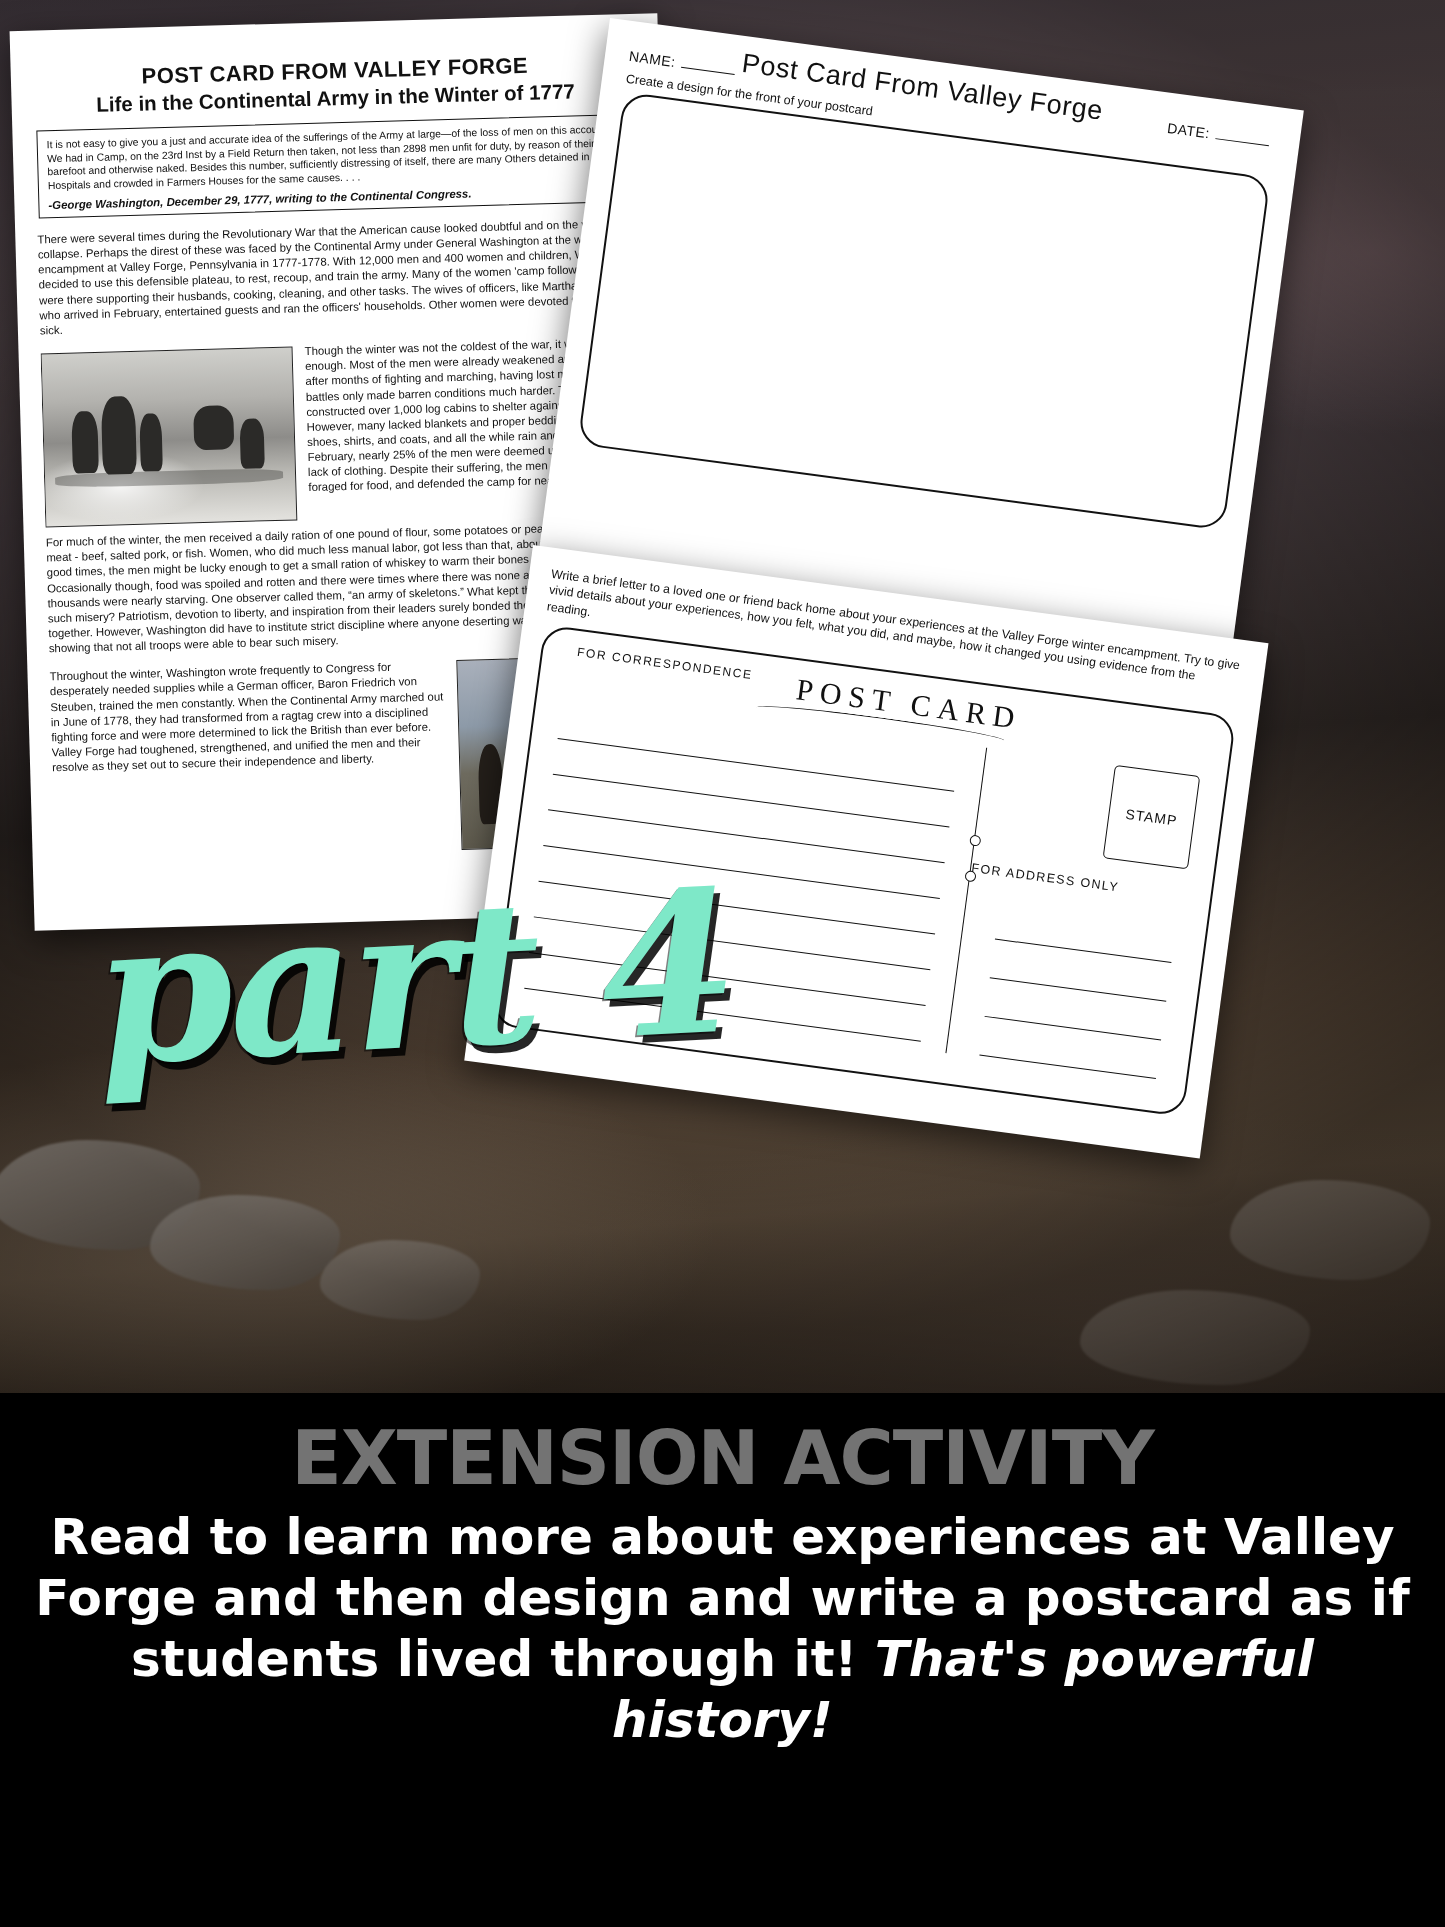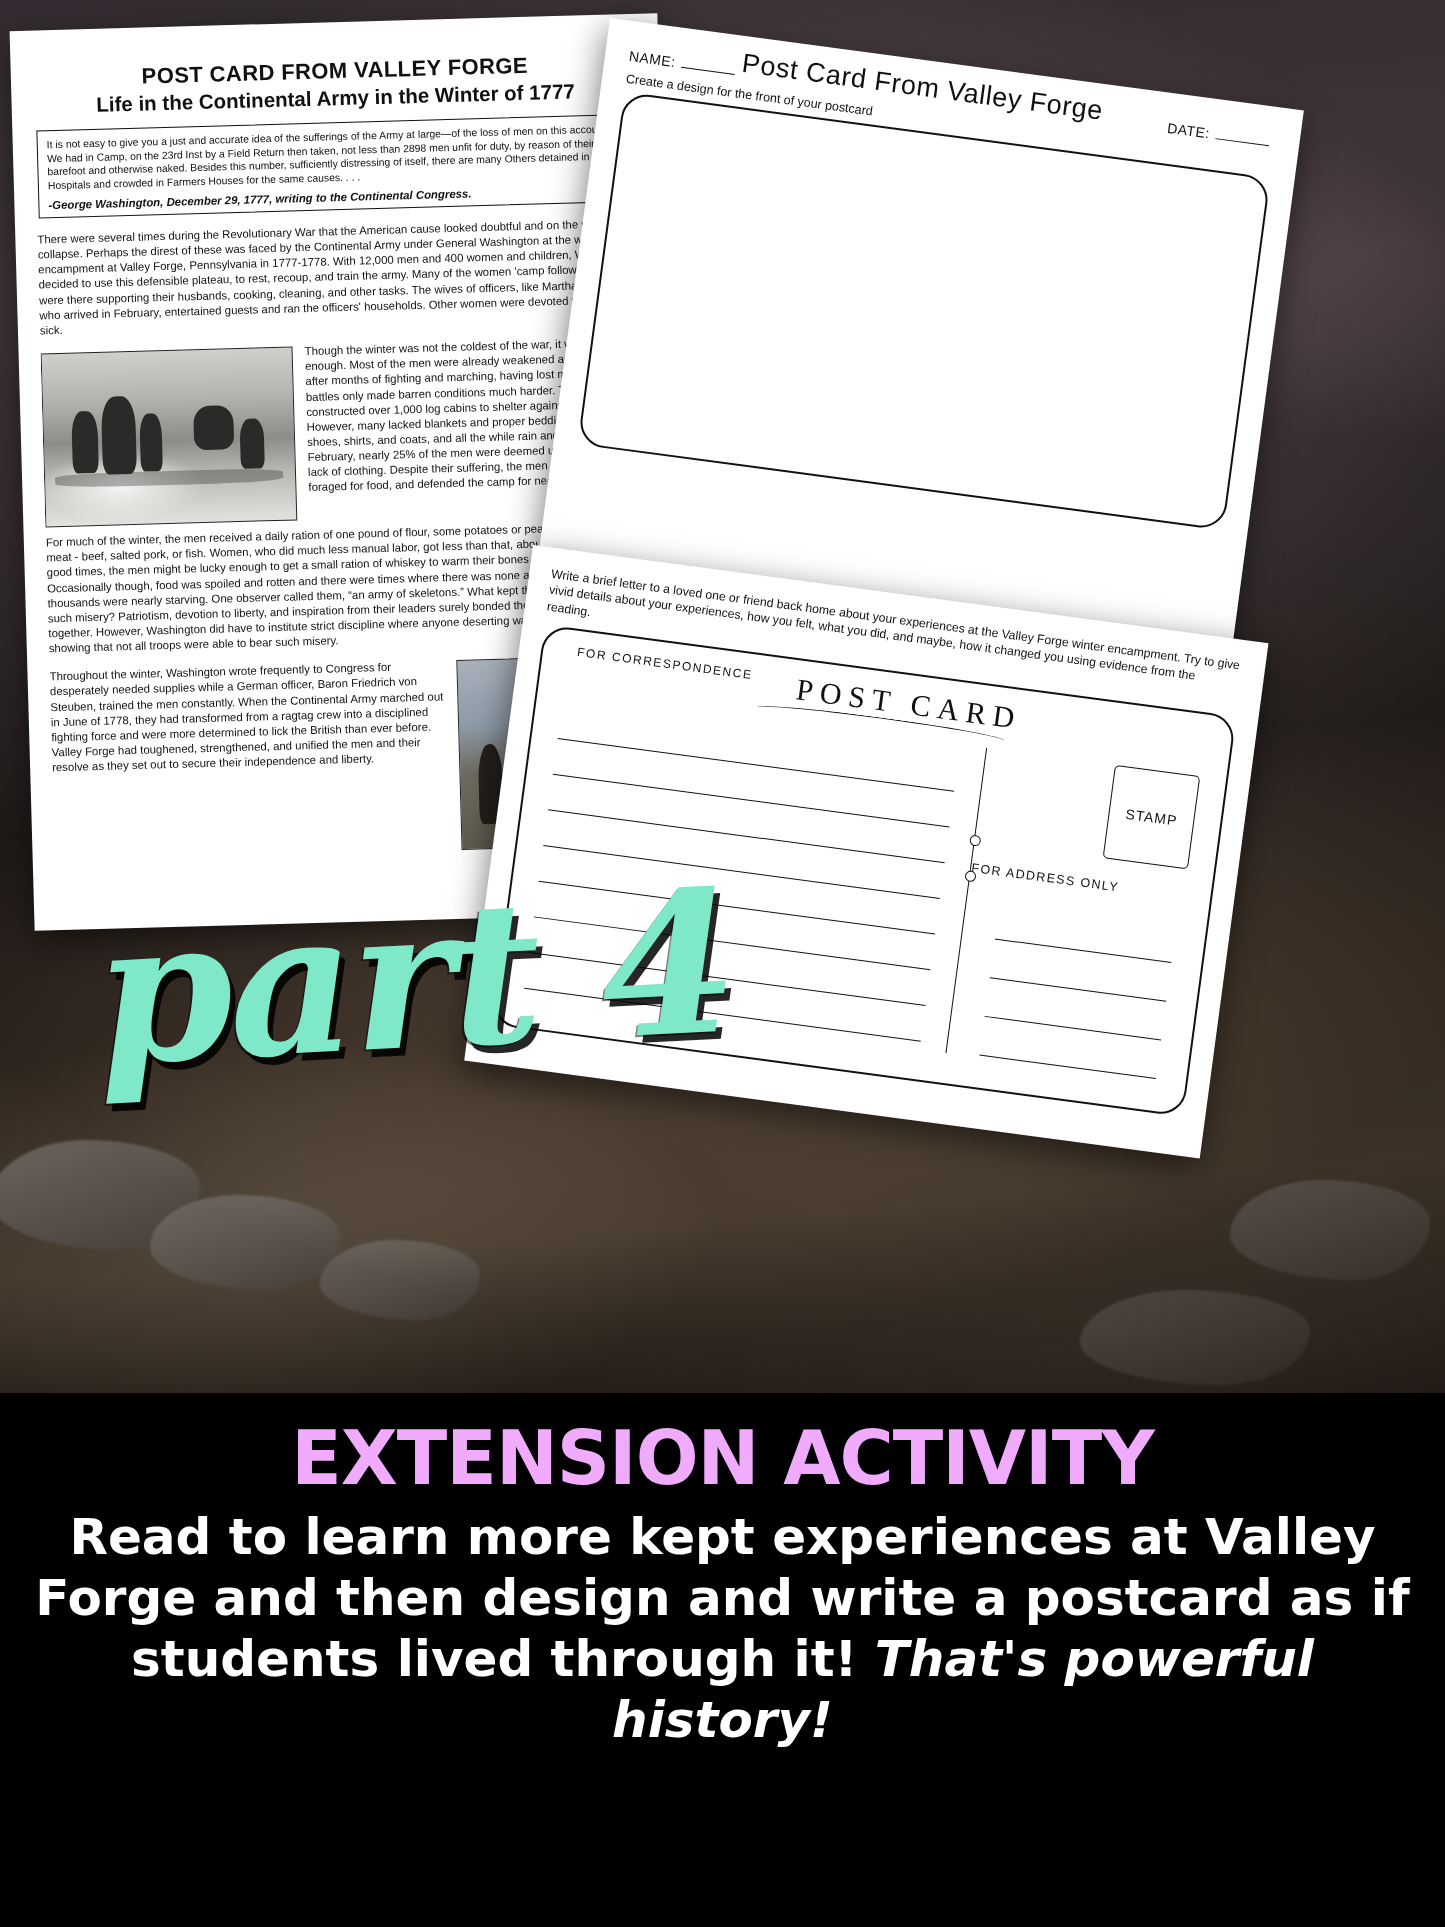--- a/index.html
+++ b/index.html
@@ -328,21 +328,21 @@
     color: #fff;
     text-align: center;
     padding-top: 10px;
     box-sizing: border-box;
   }
   #band-heading {
     font-family: "DejaVu Sans", sans-serif;
     font-weight: bold;
     font-size: 74px;
     letter-spacing: -1px;
-    color: #f0abfc;
+    color: #737373;
     margin: 18px 0 12px 0;
     line-height: 1;
   }
   #band-body {
     font-family: "DejaVu Sans", sans-serif;
     font-weight: bold;
     font-size: 50px;
     line-height: 1.22;
     color: #ffffff;
     padding: 0 26px;
@@ -448,14 +448,14 @@
       <div class="ln"></div>
       <div class="ln"></div>
     </div>
   </div>
 </div>
 
 <div id="part-script">part 4</div>
 
 <div id="bottom-band">
   <div id="band-heading">EXTENSION ACTIVITY</div>
-  <p id="band-body"><span>Read to learn more kept experiences at Valley Forge and then design and write a postcard as if students lived through it! </span><span class="emph">That's powerful history!</span></p>
+  <p id="band-body"><span>Read to learn more about experiences at Valley Forge and then design and write a postcard as if students lived through it! </span><span class="emph">That's powerful history!</span></p>
 </div>
 
 </body></html>

